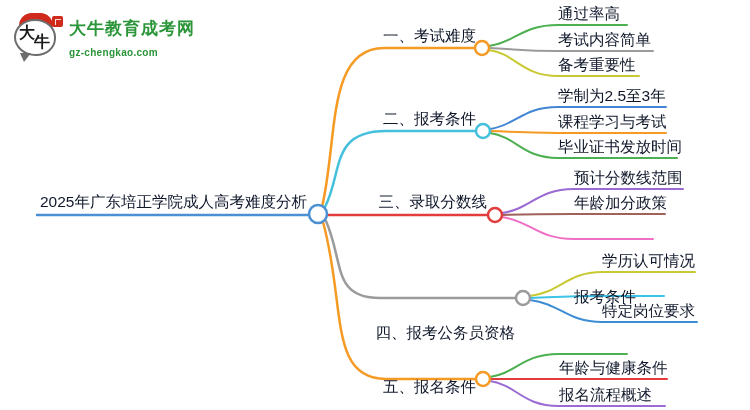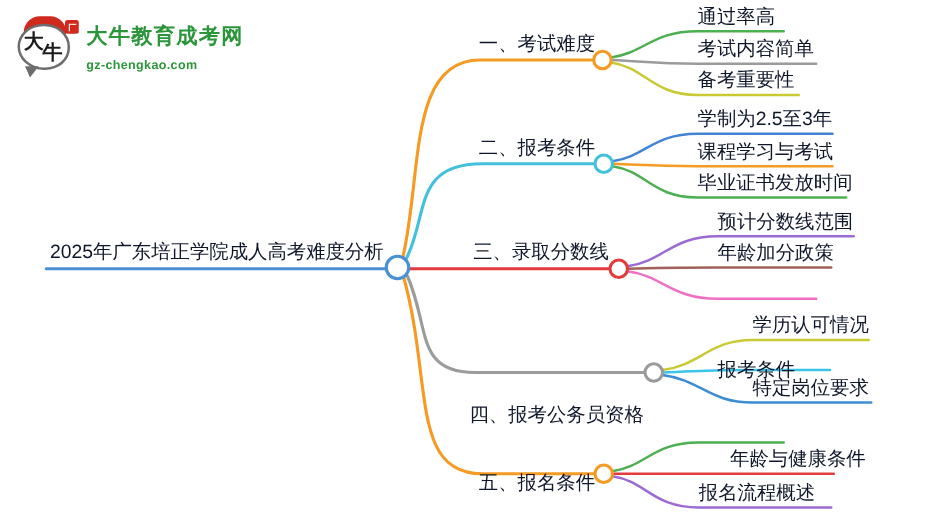--- a/index.html
+++ b/index.html
@@ -102,16 +102,16 @@
   <div class="node-label" style="left:558px;top:112px;">课程学习与考试</div>
   <div class="node-label" style="left:558px;top:137px;">毕业证书发放时间</div>
 
   <div class="node-label" style="left:574px;top:168px;">预计分数线范围</div>
   <div class="node-label" style="left:574px;top:193px;">年龄加分政策</div>
 
   <div class="node-label" style="left:602px;top:251px;">学历认可情况</div>
   <div class="node-label" style="left:574px;top:275px;margin-top:12px;">报考条件</div>
   <div class="node-label" style="left:602px;top:301px;">特定岗位要求</div>
 
-  <div class="node-label" style="left:584px;top:358px;">年龄与健康条件</div>
+  <div class="node-label" style="left:559px;top:358px;">年龄与健康条件</div>
   <div class="node-label" style="left:559px;top:385px;">报名流程概述</div>
 
 </div>
 
 </body></html>

